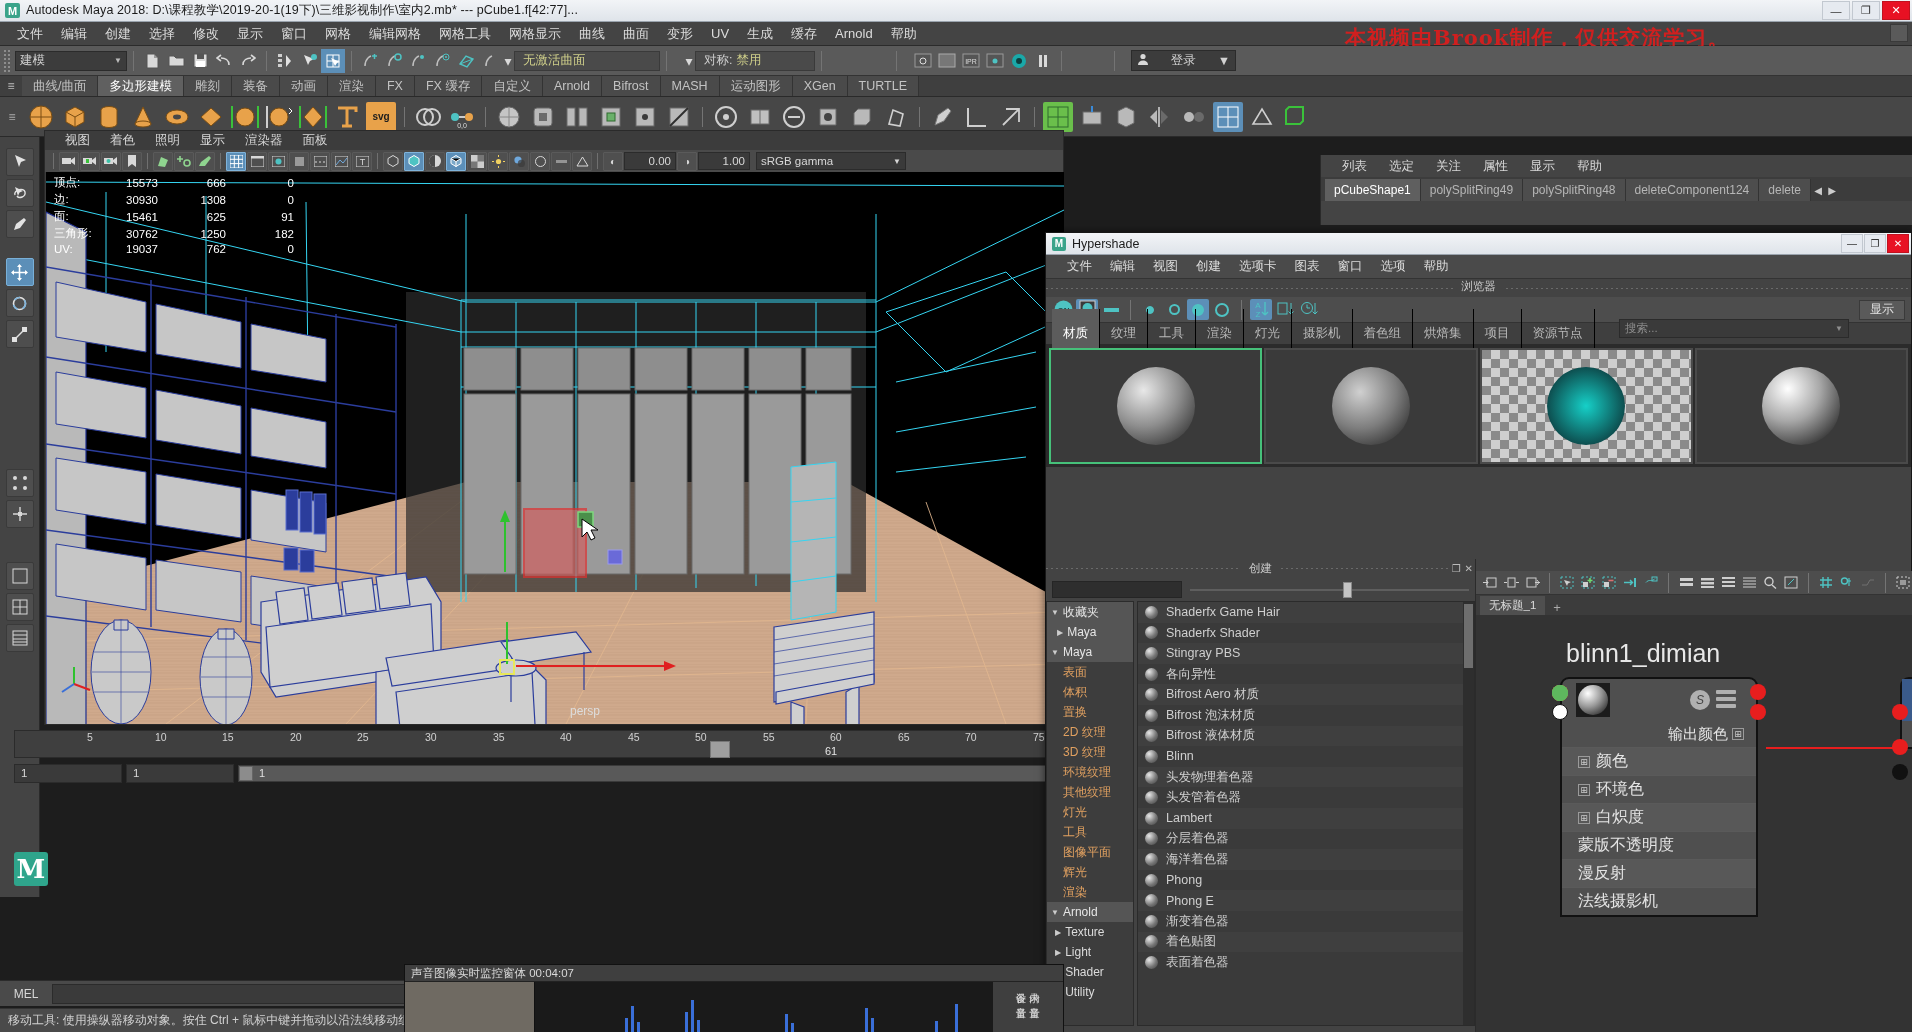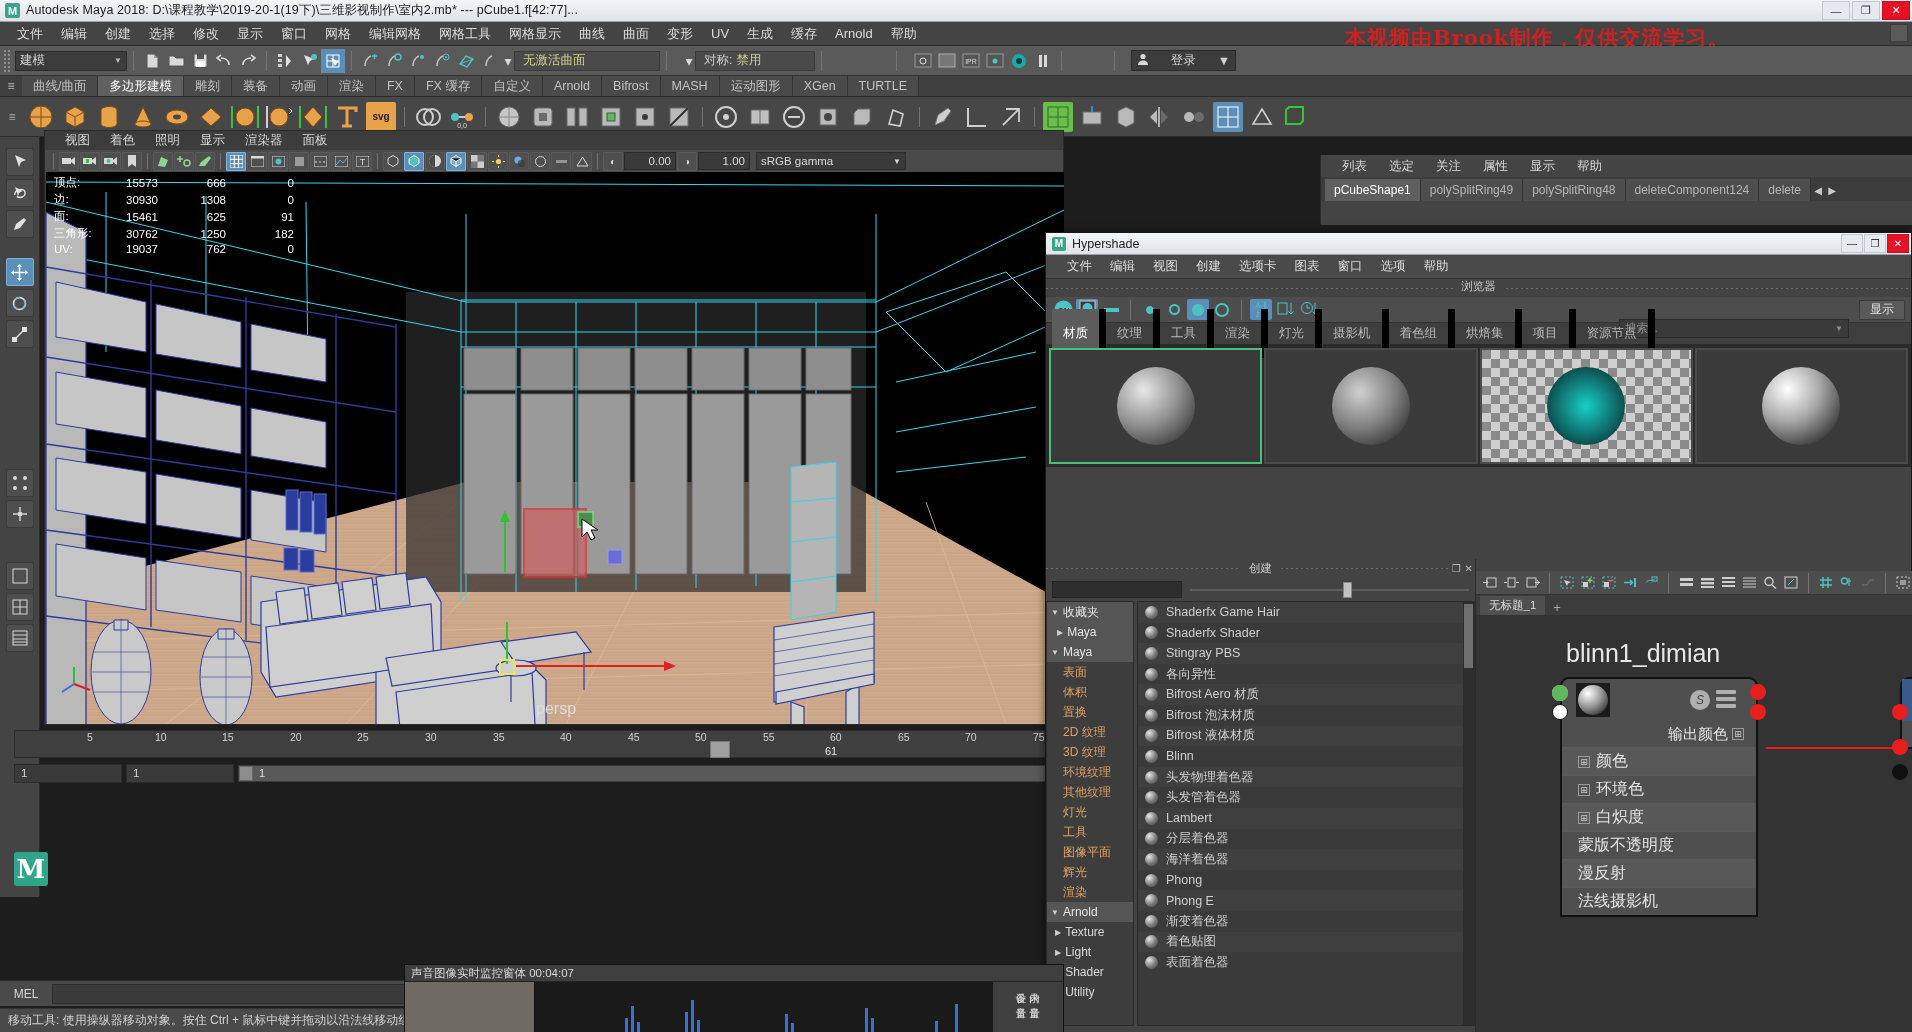--- a/index.html
+++ b/index.html
@@ -124,21 +124,21 @@
   #vptoolbar .gcombo{
     width:150px;height:18px;background:#3a3a3a;border:1px solid #2b2b2b;color:#d7d7d7;
     display:flex;align-items:center;justify-content:space-between;padding:0 4px;font-size:11.5px;
   }
   #scene{ position:absolute;left:1px;top:41px;width:1018px;height:552px;overflow:hidden;background:#000;}
   #hud{ position:absolute;left:8px;top:2px;color:#e4e4e4;font-size:11.5px;z-index:30;}
   #hud table{border-collapse:collapse;}
   #hud td{padding:1px 0;}
   #hud td.lbl{width:58px;color:#fff;}
   #hud td.c{width:68px;text-align:right;padding-right:22px;color:#fff;}
-  #perspLabel{position:absolute;left:490px;bottom:6px;color:#ddd;font-size:16px;z-index:30;}
+  #perspLabel{position:absolute;left:524px;bottom:6px;color:#ddd;font-size:12px;z-index:30;}
   
   #timeslider{
     position:absolute;left:14px;top:730px;width:1300px;height:28px;background:#3f3f3f;
     border:1px solid #2b2b2b;
   }
   #ticks{position:relative;height:14px;}
   #ticks span{position:absolute;top:0;font-size:10.5px;color:#d2d2d2;}
   #curframe{
     position:absolute;left:695px;top:10px;width:20px;height:17px;background:#9f9f9f;
     border:1px solid #777;
@@ -203,21 +203,21 @@
   #browsertb{height:26px;background:#4d4d4d;display:flex;align-items:center;padding-left:6px;gap:2px;border-bottom:1px solid #333;}
   .hbtn{width:22px;height:21px;display:flex;align-items:center;justify-content:center;border-radius:2px;}
   .hbtn.on{background:#5c8fb8;}
   .circ{width:13px;height:13px;border-radius:50%;border:2px solid #4ec3c3;}
   .circ.fill{background:#4ec3c3;}
   .searchbox{
     width:230px;height:19px;background:#3a3a3a;border:1px solid #2b2b2b;color:#8d8d8d;
     display:flex;align-items:center;justify-content:space-between;padding:0 5px;font-size:11.5px;margin-top:38px;
   }
   #hypertabs{height:22px;background:#3f3f3f;display:flex;align-items:center;padding-left:6px;border-bottom:1px solid #2b2b2b;}
-  #hypertabs .hy{padding:16px 11px;font-size:12.5px;color:#b9b9b9;border-right:7px solid #000000;}
+  #hypertabs .hy{padding:16px 11px;font-size:12.5px;color:#b9b9b9;border-right:1px solid #000000;}
   #hypertabs .hy.active{background:#5c5c5c;color:#fff;}
   #swatches{height:122px;background:#2b2b2b;display:flex;gap:2px;padding:3px;}
   .sw{flex:1;border:2px solid #4a4a4a;position:relative;background:#3a3a3a;}
   .sw.sel{border-color:#46c17a;}
   .sw .ball{
     position:absolute;left:50%;top:50%;transform:translate(-50%,-50%);
     width:78px;height:78px;border-radius:50%;
   }
   
   #createpanel{position:absolute;left:0;top:326px;width:430px;height:474px;background:#434343;border-right:1px solid #2b2b2b;}

